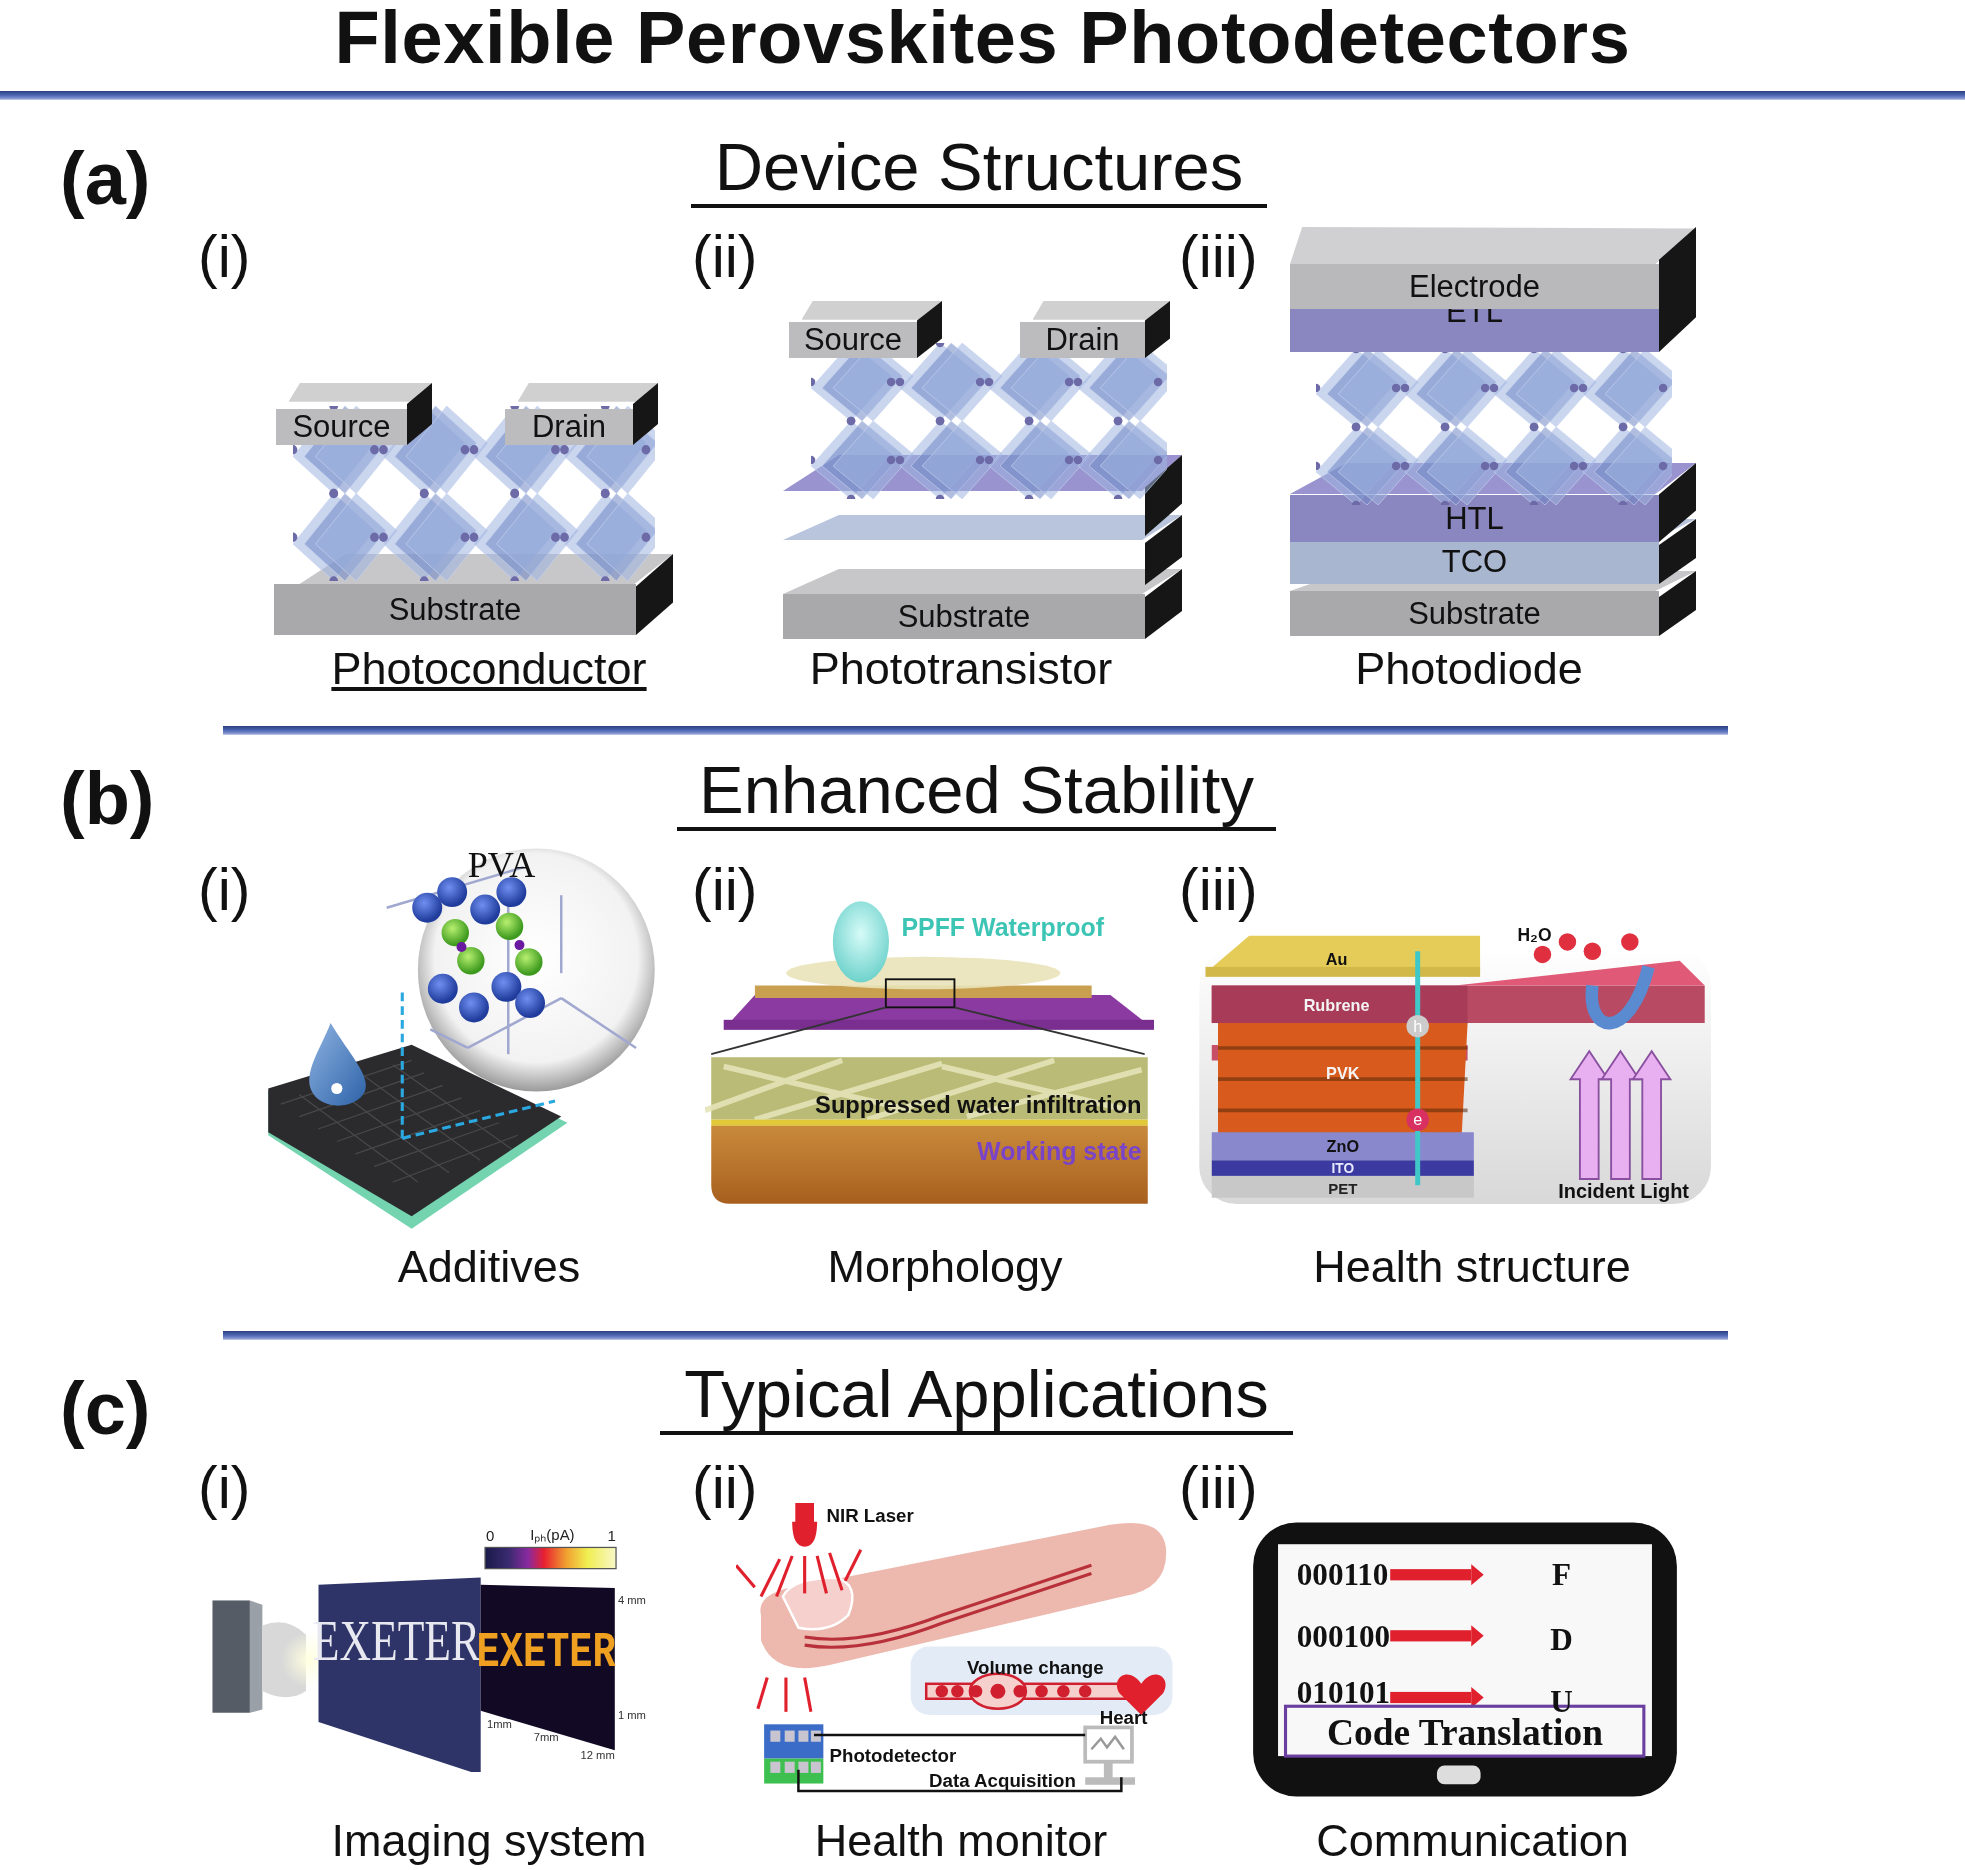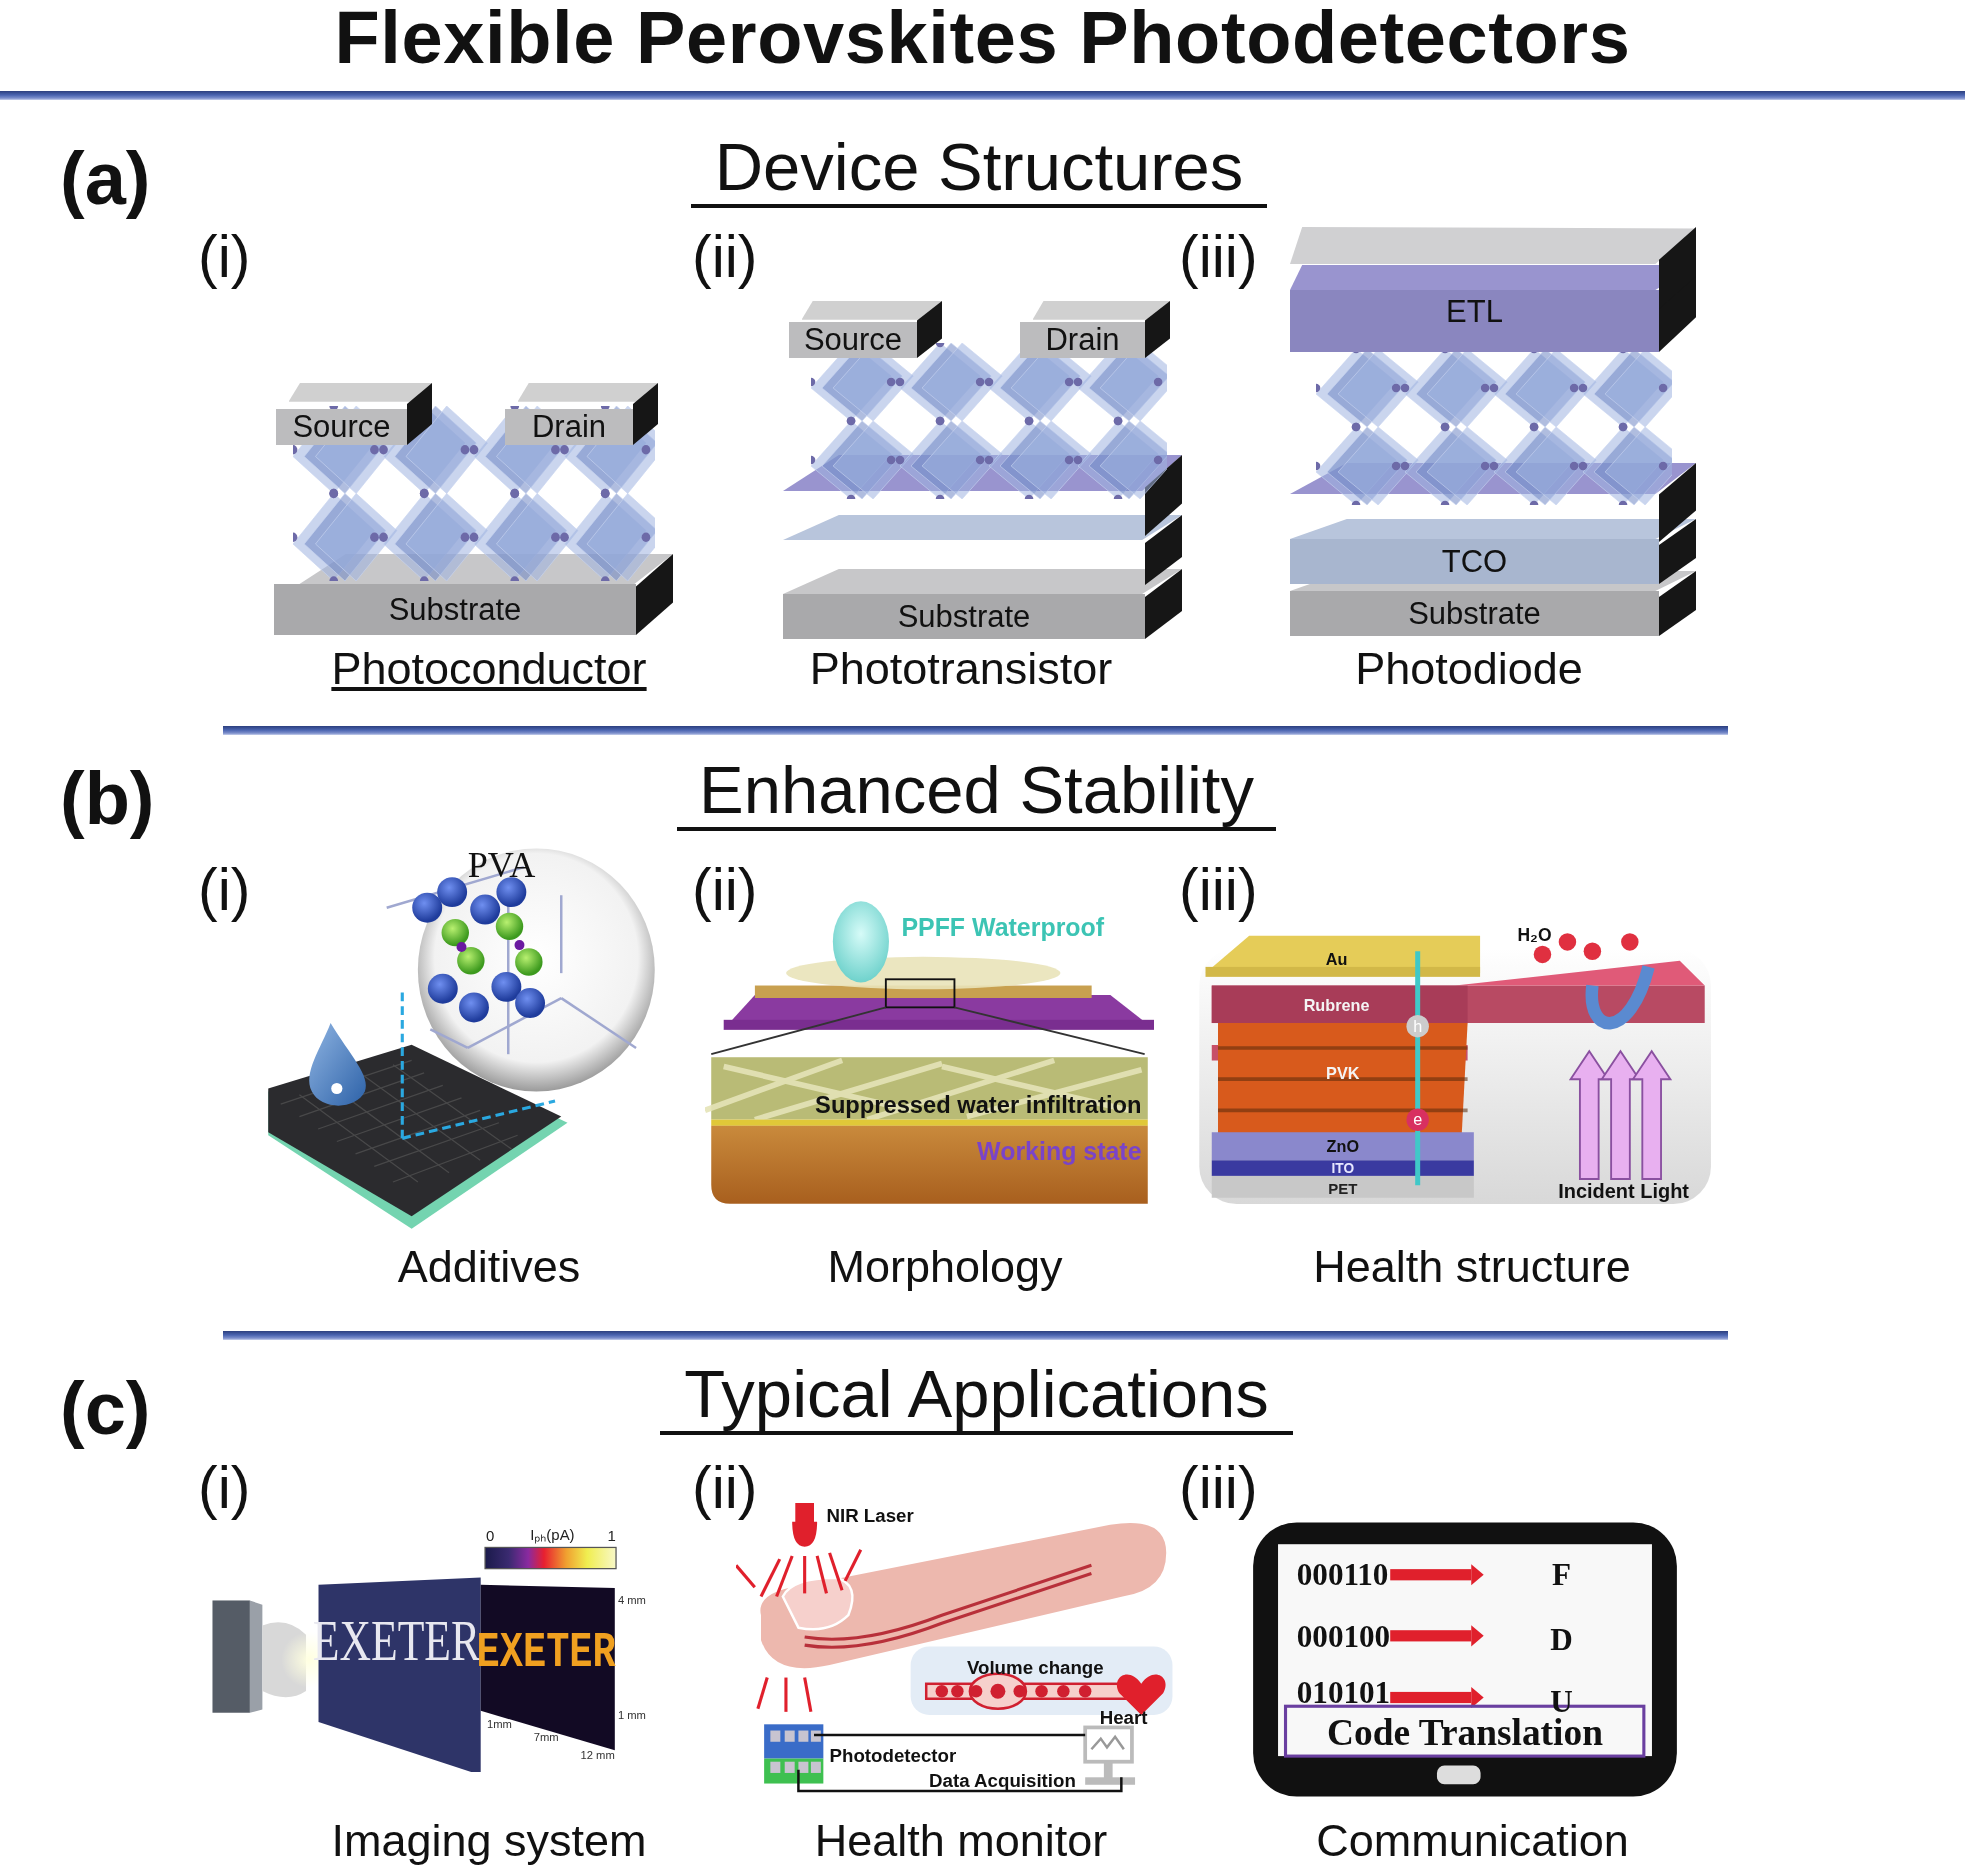--- a/index.html
+++ b/index.html
@@ -229,20 +229,21 @@
     <div class="face" style="height:45px;">Substrate</div>
     <div class="side"></div>
   </div>
   <div class="slab lblue" style="left:1290px;top:519px;width:406px;height:65px;">
     <div class="top" style="height:20px;clip-path:polygon(0 100%,14% 0,100% 0,90% 100%);"></div>
     <div class="face" style="height:45px;">TCO</div>
     <div class="side"></div>
   </div>
   <div class="slab purple" style="left:1290px;top:463px;width:406px;height:79px;">
     <div class="top" style="height:31px;clip-path:polygon(0 100%,14% 0,100% 0,90% 100%);"></div>
+    <div class="face" style="height:47px;">HTL</div>
     <div class="side"></div>
   </div>
   <div class="crystal" style="left:1316px;top:349px;width:356px;height:156px;">
       <svg viewBox="0 0 580 260" preserveAspectRatio="none">
         <polygon points="65.25,0 130.5,55 65.25,130 0,75" fill="#9fb2e0" fill-opacity="0.55" stroke="#c8d4f0" stroke-width="1"></polygon>
         <polygon points="83.25,0 148.5,55 83.25,130 18,75" fill="#6f86c4" fill-opacity="0.55" stroke="#c8d4f0" stroke-width="1"></polygon>
         <polygon points="101.25,0 166.5,55 101.25,130 36,75" fill="#9fb2e0" fill-opacity="0.55" stroke="#c8d4f0" stroke-width="1"></polygon>
         <circle cx="65.25" cy="0" r="7" fill="#6d6aa8"></circle>
         <circle cx="130.5" cy="65" r="7" fill="#6d6aa8"></circle>
         <circle cx="0" cy="65" r="7" fill="#6d6aa8"></circle>
@@ -298,20 +299,21 @@
         <circle cx="500.25" cy="260" r="7" fill="#6d6aa8"></circle>
       </svg>
     </div>
   <div class="slab purple" style="left:1290px;top:265px;width:406px;height:87px;">
     <div class="top" style="height:25px;clip-path:polygon(0 100%,3% 0,100% 0,90% 100%);"></div>
     <div class="face" style="height:62px;align-items:flex-start;padding-top:3.7px;">ETL</div>
     <div class="side"></div>
   </div>
   <div class="slab lgray" style="left:1290px;top:227px;width:406px;height:82px;">
     <div class="top" style="height:37px;clip-path:polygon(0 100%,3% 0,100% 4%,90% 100%);"></div>
+    <div class="face" style="height:45px;">Electrode</div>
     <div class="side"></div>
   </div>
 </div>
 <div class="abs caption" style="left:1291px;top:643px;width:356px;">Photodiode</div>
 
 <div class="abs sec-rule" style="top:726px;"></div>
 
 <div class="abs panel-letter" style="left:60px;top:756px;">(b)</div>
 <div class="abs sec-title" style="left:677px;top:755px;width:599px;">Enhanced Stability</div>
 

